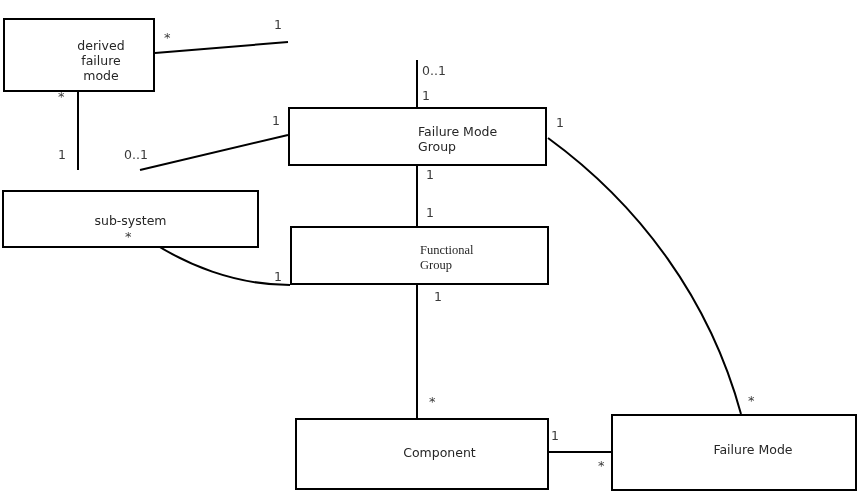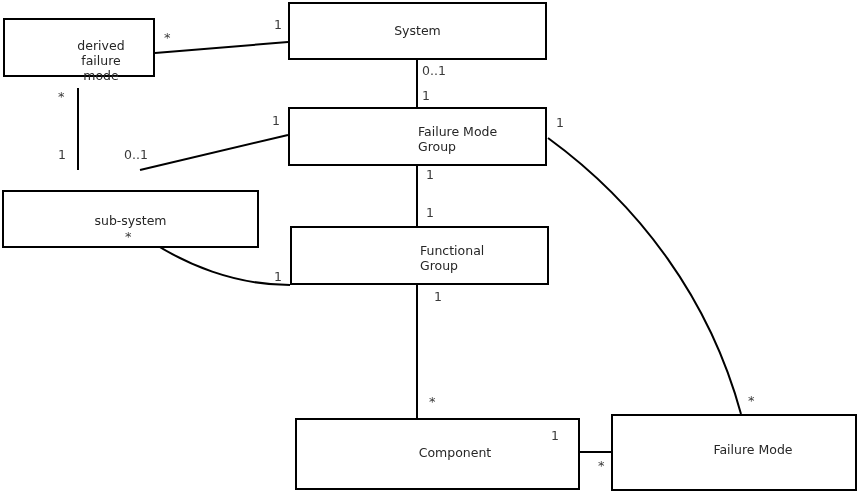--- a/index.html
+++ b/index.html
@@ -77,45 +77,42 @@
 
     <path d="M 133 229 C 185 268 240 285 290 285"></path>
 
     <line x1="417" y1="285" x2="417" y2="418"></line>
 
     <line x1="545" y1="452" x2="611" y2="452"></line>
 
     <path d="M 548 138 C 640 205 710 300 741 414"></path>
   </svg>
 
-  <div class="uml-box" style="left:3px; top:18px; width:152px; height:59px;">
+  <div class="uml-box" style="left:3px; top:18px; width:152px; height:74px;">
     <div class="box-label" style="top:18px; padding-left:44px;">derived
 failure
 mode</div>
   </div>
 
-  <div class="uml-box" style="left:288px; top:2px; width:259px; height:58px;">
-    <div class="box-label" style="top:19px;">System</div>
-  </div>
 
   <div class="uml-box" style="left:288px; top:107px; width:259px; height:59px;">
     <div class="box-label" style="top:15px; text-align:left; padding-left:128px;">Failure Mode
 Group</div>
   </div>
 
   <div class="uml-box" style="left:2px; top:170px; width:257px; height:58px;margin-top:20px;">
     <div class="box-label" style="top:21px;">sub-system</div>
   </div>
 
   <div class="uml-box" style="left:290px; top:226px; width:259px; height:59px;">
-    <div class="box-label" style="top:15px; text-align:left; padding-left:128px;">Functional
+    <div class="box-label" style="top:15px; text-align:left; padding-left:128px;font-family:Liberation Serif, serif;">Functional
 Group</div>
   </div>
 
-  <div class="uml-box" style="left:295px; top:418px; width:285px; height:72px;">
+  <div class="uml-box" style="left:295px; top:418px; width:254px; height:72px;">
     <div class="box-label" style="top:25px; padding-left:35px;">Component</div>
   </div>
 
   <div class="uml-box" style="left:611px; top:414px; width:246px; height:77px;">
     <div class="box-label" style="top:26px; padding-left:38px;">Failure Mode</div>
   </div>
 
   <div class="mult star" style="left:164px; top:31px;">*</div>
 
   <div class="mult" style="left:274px; top:18px;">1</div>

